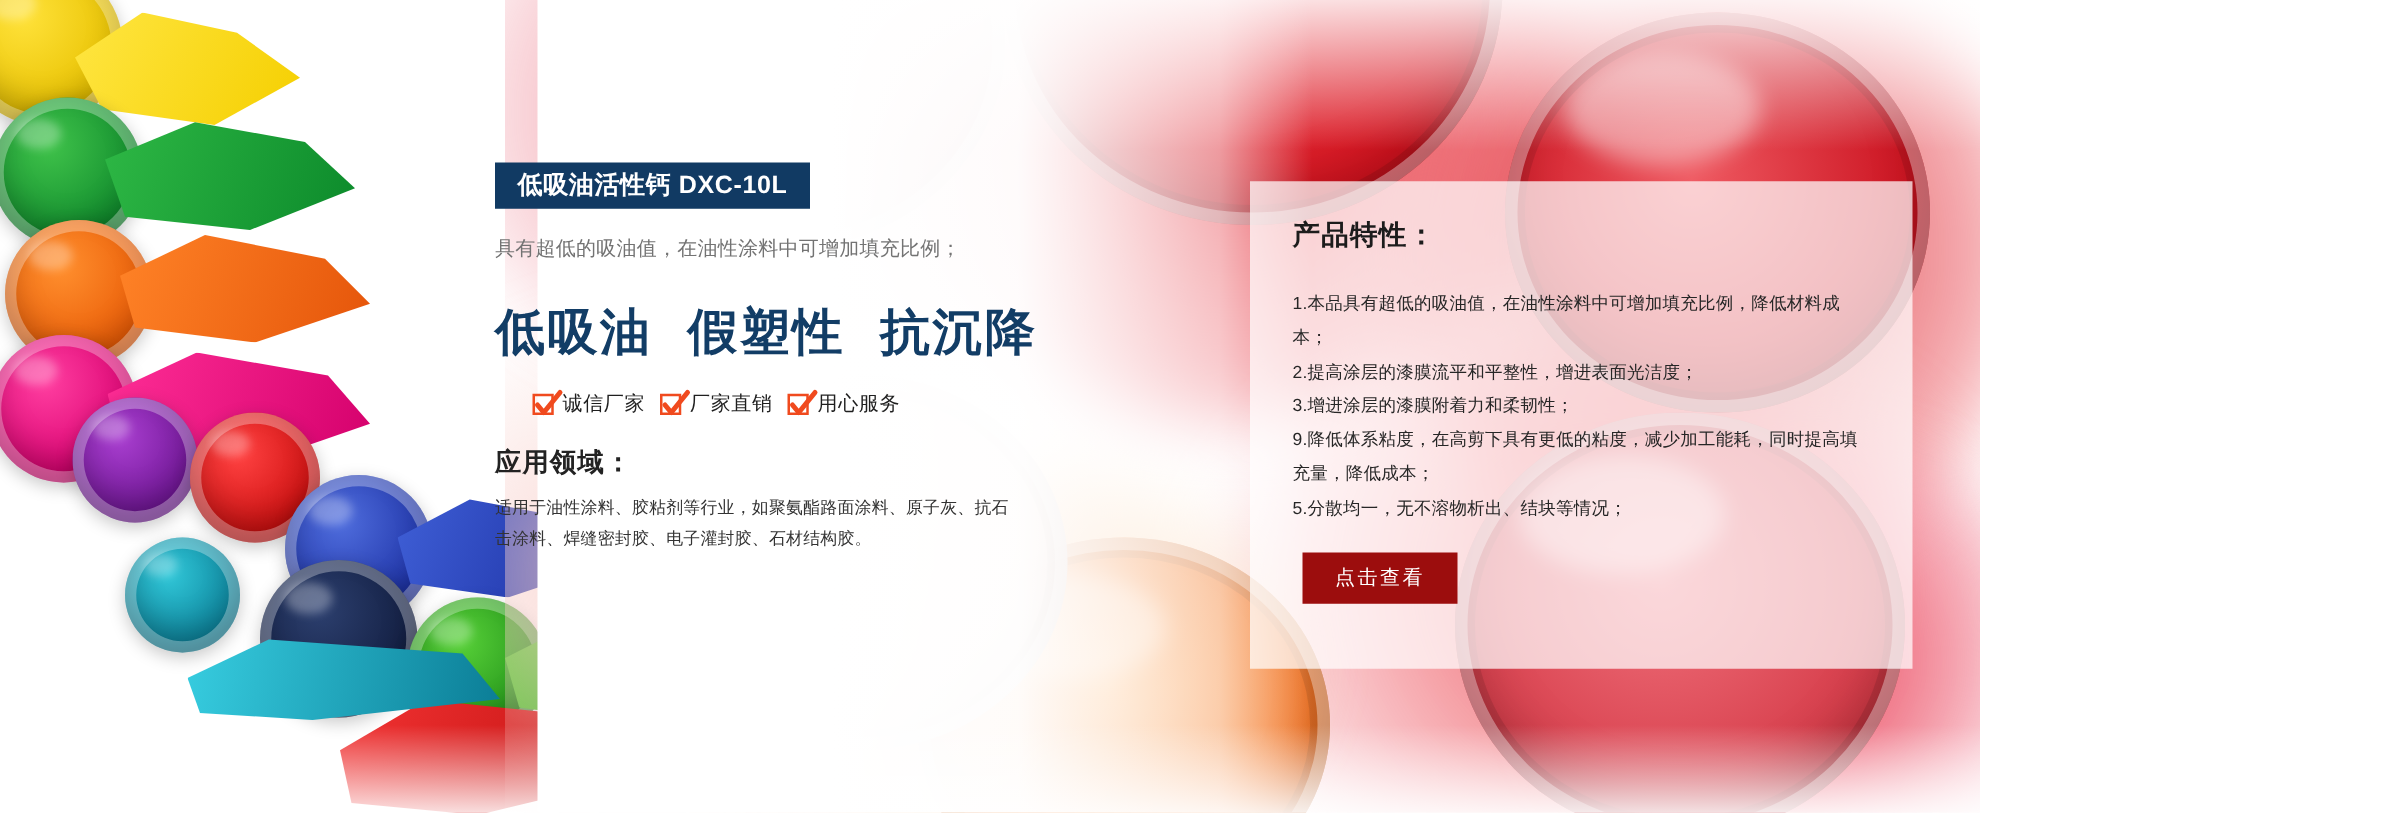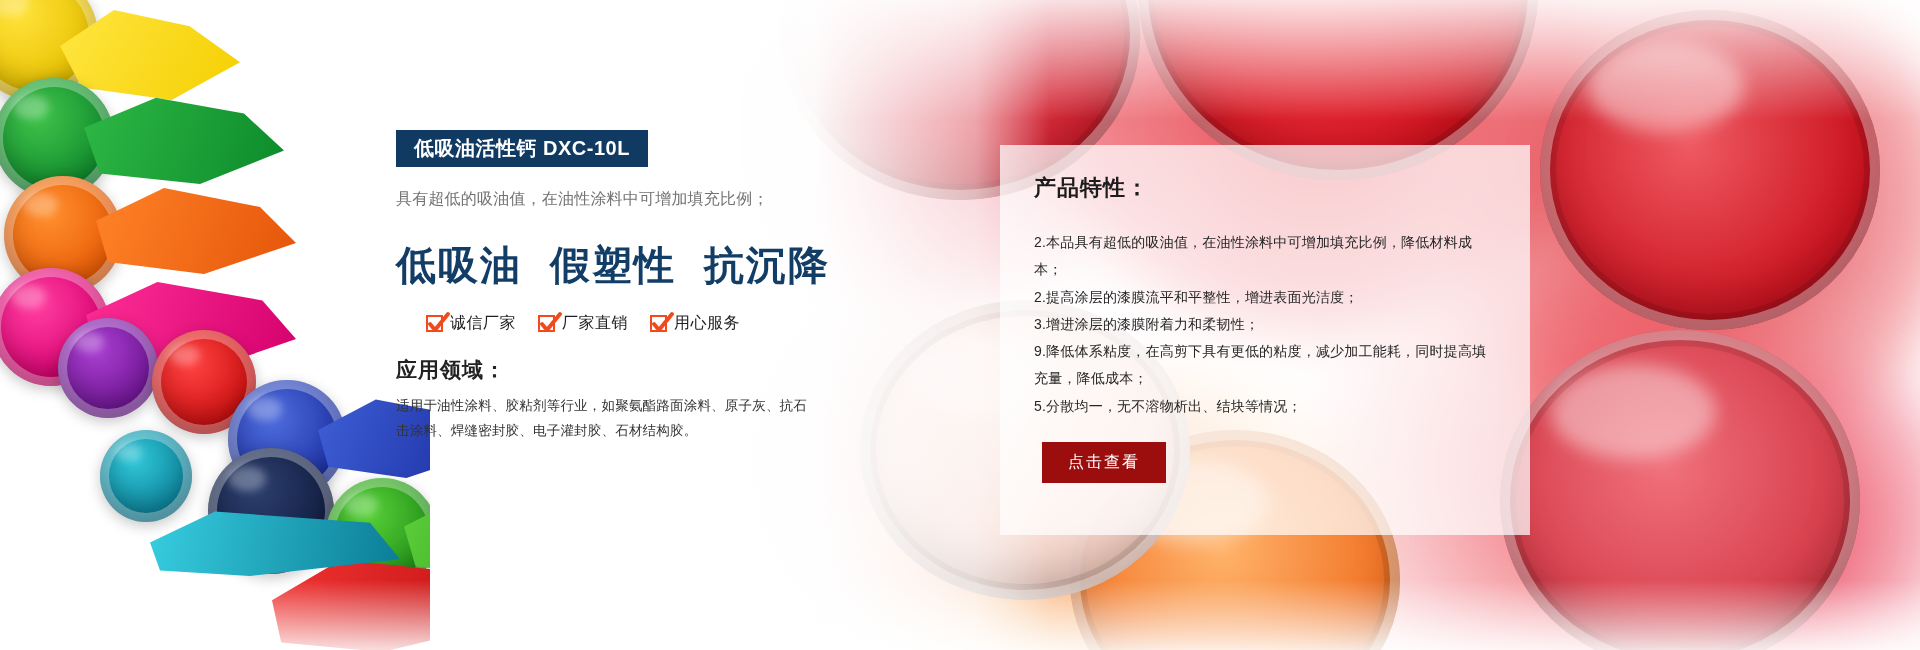--- a/index.html
+++ b/index.html
@@ -4,21 +4,21 @@
 <style>
   * { box-sizing: border-box; margin: 0; padding: 0; }
   html, body {
     width: 1920px; height: 650px;
     overflow: hidden;
     font-family: "Liberation Sans", "DejaVu Sans", sans-serif;
     background: #ffffff;
   }
   #stage {
     position: relative;
-    width: 1920px; height: 650px;
+    width: 1584px; height: 650px;
     background: #ffffff;
     overflow: hidden;
   }
 
   
   .art-left {
     position: absolute; left: 0; top: 0;
     width: 620px; height: 650px;
     overflow: hidden;
     pointer-events: none;
@@ -126,21 +126,20 @@
     letter-spacing: 2px;
     white-space: nowrap;
   }
   .headline .gap { display:inline-block; width: 28px; }
 
   .badges {
     margin-top: 20px;
     margin-left: 30px;
     display: flex;
     align-items: center;
-    gap: 10px;
     white-space: nowrap;
   }
   .badge { display: flex; align-items: center; gap: 7px; margin-right: 12px; }
   .chk {
     position: relative;
     width: 17px; height: 17px;
     border: 2px solid #f04a1e;
     flex: 0 0 auto;
   }
   .chk svg { position: absolute; left: -2px; top: -6px; }
@@ -322,21 +321,21 @@
 
     <div class="apply-title">应用领域：</div>
 
     <div class="apply-body">适用于油性涂料、胶粘剂等行业，如聚氨酯路面涂料、原子灰、抗石击涂料、焊缝密封胶、电子灌封胶、石材结构胶。</div>
   </div>
 
   <div class="panel">
     <div class="panel-title">产品特性：</div>
 
     <div class="panel-list">
-      <div>2.本品具有超低的吸油值，在油性涂料中可增加填充比例，降低材料成本；</div>
+      <div>1.本品具有超低的吸油值，在油性涂料中可增加填充比例，降低材料成本；</div>
       <div>2.提高涂层的漆膜流平和平整性，增进表面光洁度；</div>
       <div>3.增进涂层的漆膜附着力和柔韧性；</div>
       <div>9.降低体系粘度，在高剪下具有更低的粘度，减少加工能耗，同时提高填充量，降低成本；</div>
       <div>5.分散均一，无不溶物析出、结块等情况；</div>
     </div>
 
     <button class="cta">点击查看</button>
   </div>
 
 </div>

